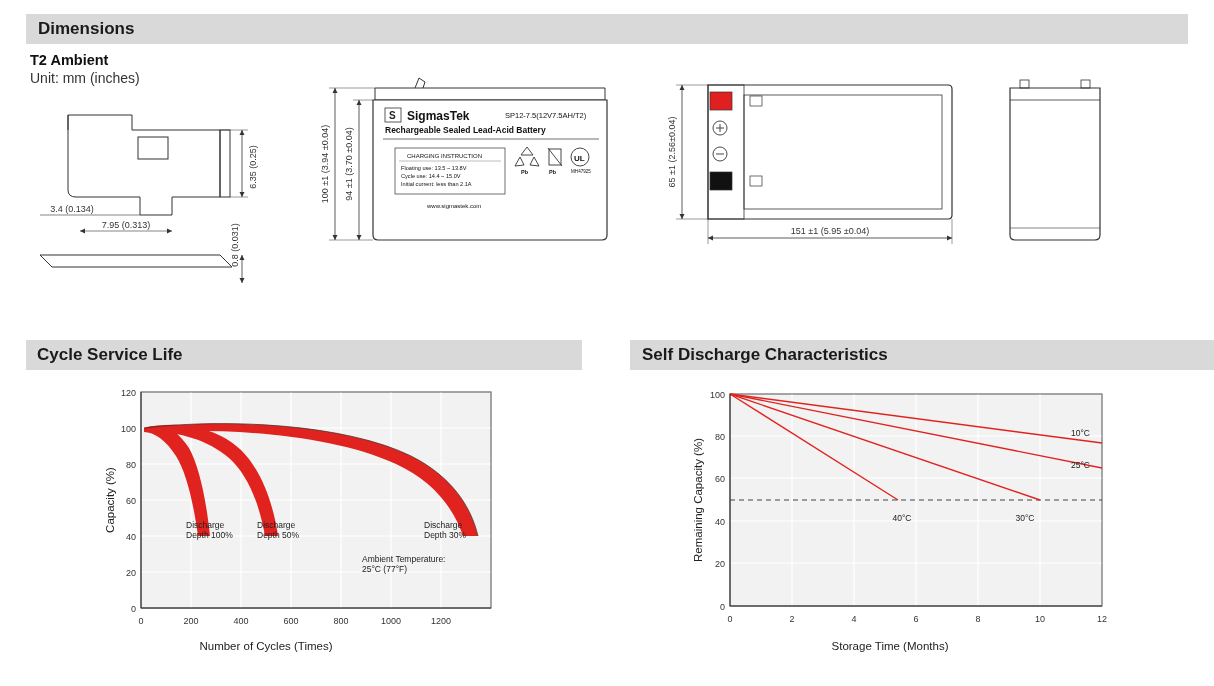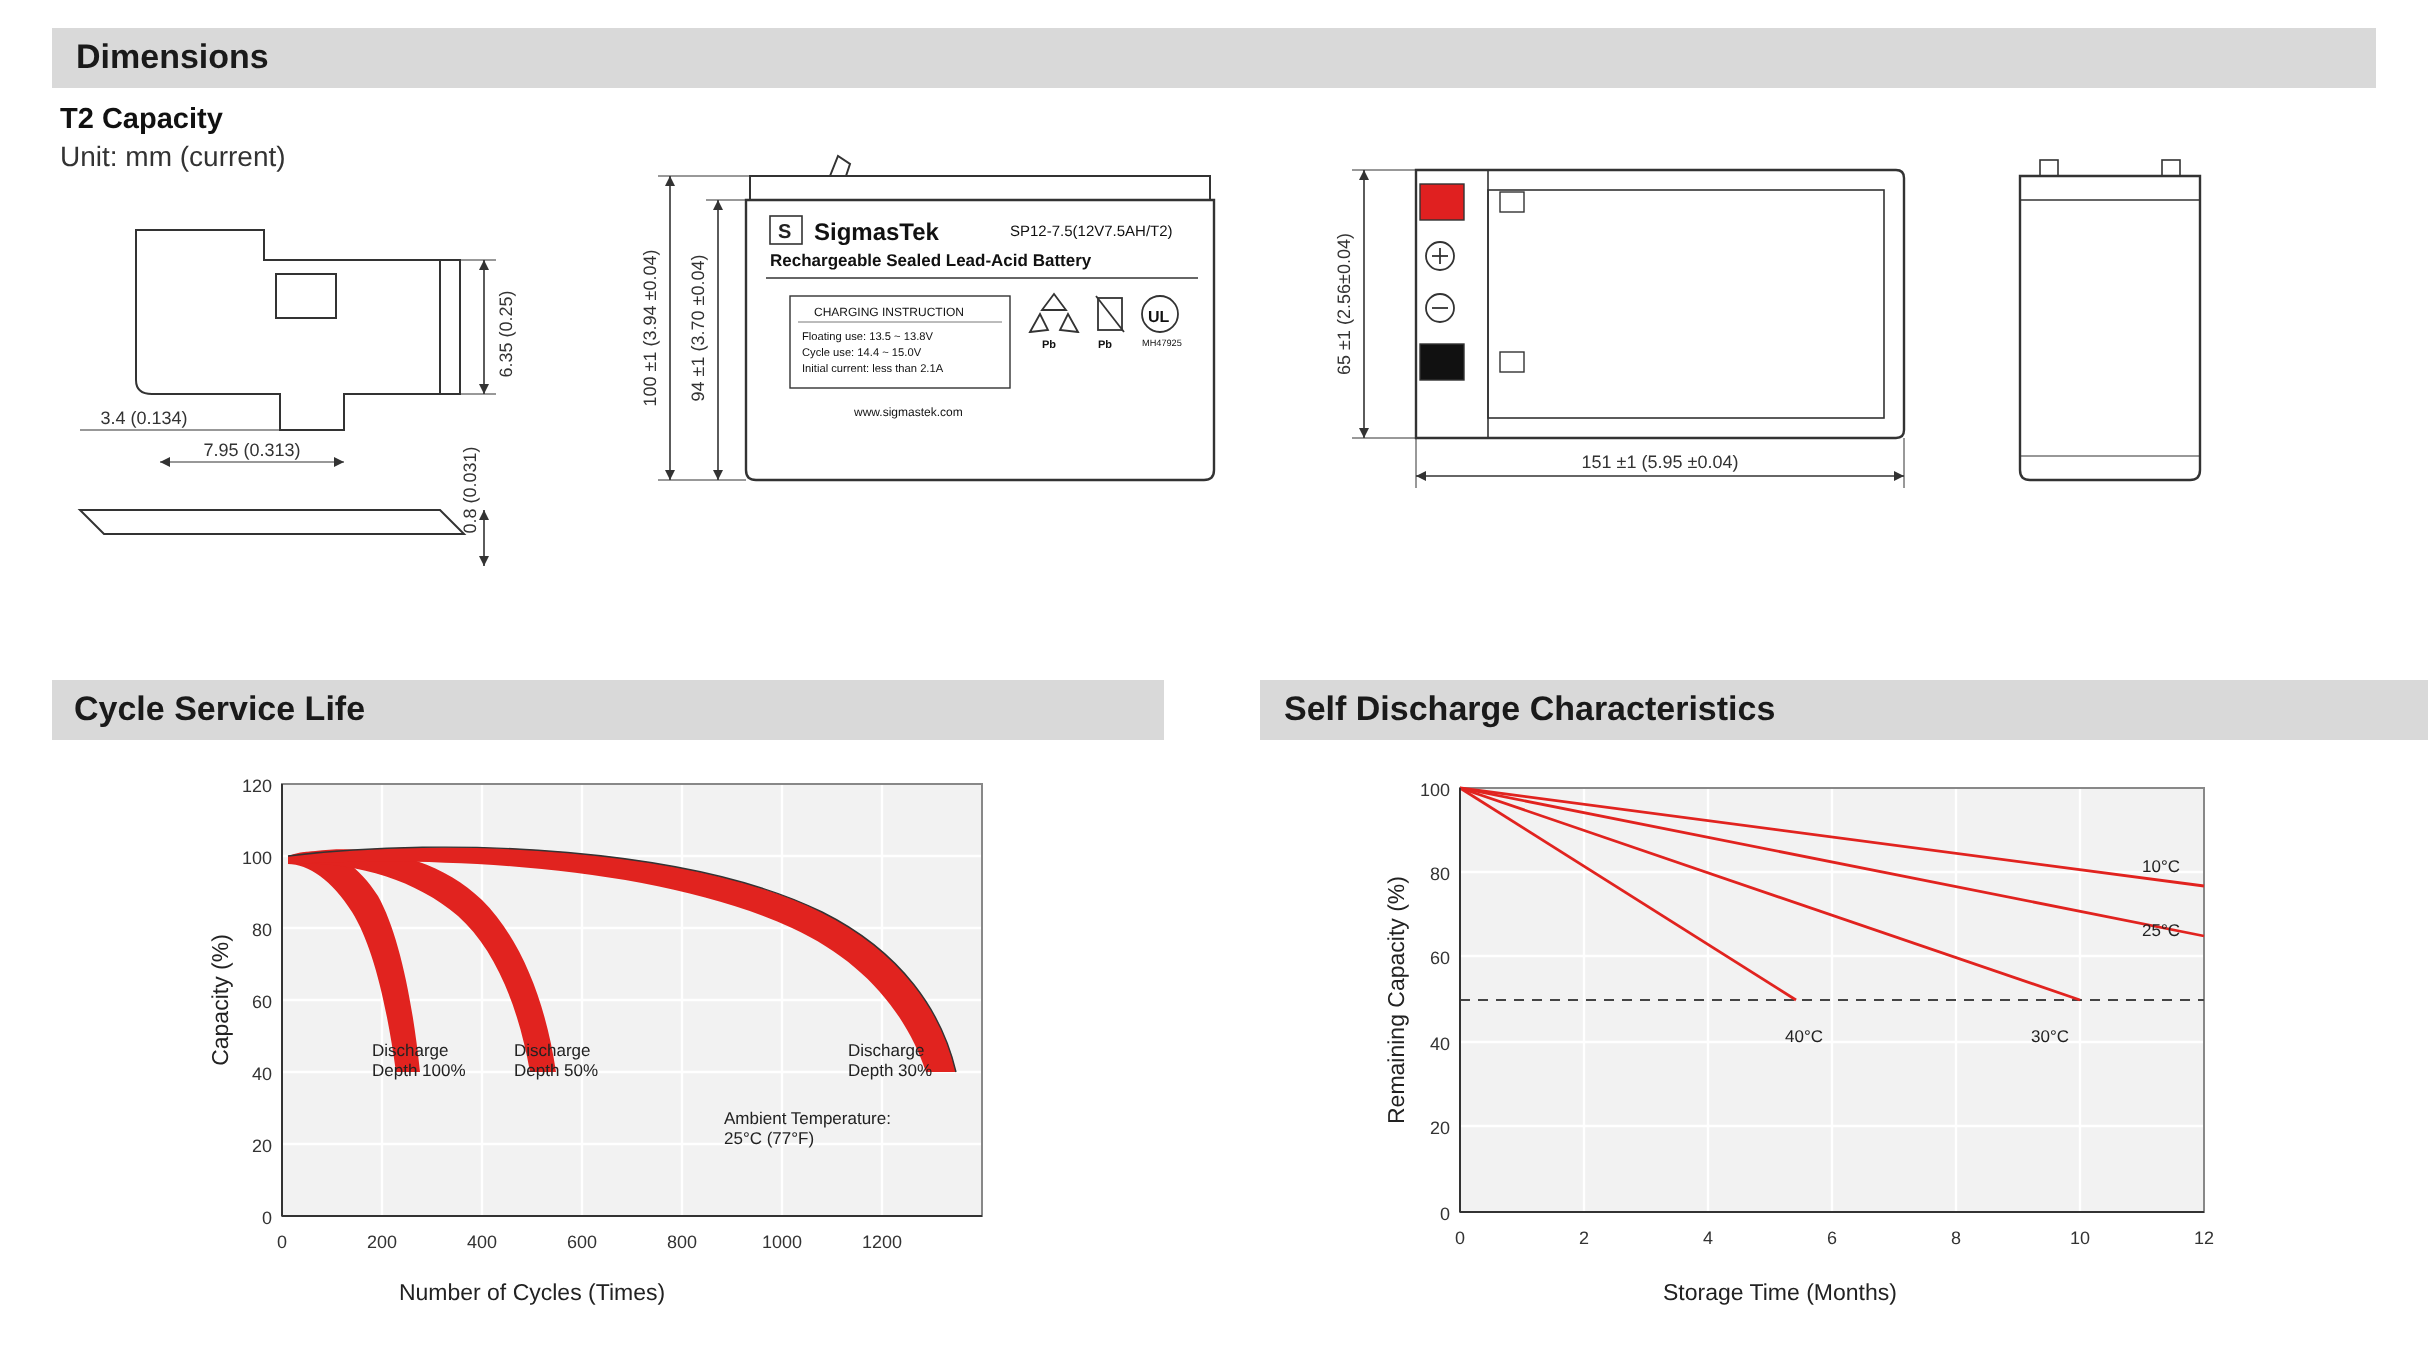--- a/index.html
+++ b/index.html
@@ -45,22 +45,22 @@
   <span>Dimensions</span>
 </div>
 <div class="section-header" id="cycle-header">
   <span>Cycle Service Life</span>
 </div>
 <div class="section-header" id="self-header">
   <span>Self Discharge Characteristics</span>
 </div>
 
 <div id="unit-block">
-  <div class="t2">T2 Capacity</div>
-  <div class="unit">Unit: mm (current)</div>
+  <div class="t2">T2 Ambient</div>
+  <div class="unit">Unit: mm (inches)</div>
 </div>
 
 <svg class="svg-abs" style="left:20px; top:95px;" width="260" height="210">
 
   <path d="M 48 35 L 48 95 Q 48 102 56 102 L 120 102 L 120 120 L 152 120 L 152 102 L 200 102 L 200 35 L 112 35 L 112 20 L 48 20 Z" fill="none" stroke="#333" stroke-width="1"></path>
   <path d="M 48 20 L 48 35" fill="none" stroke="#333" stroke-width="1"></path>
 
   <rect x="118" y="42" width="30" height="22" fill="none" stroke="#333" stroke-width="1"></rect>
 
   <rect x="200" y="35" width="10" height="67" fill="none" stroke="#333" stroke-width="1"></rect>

